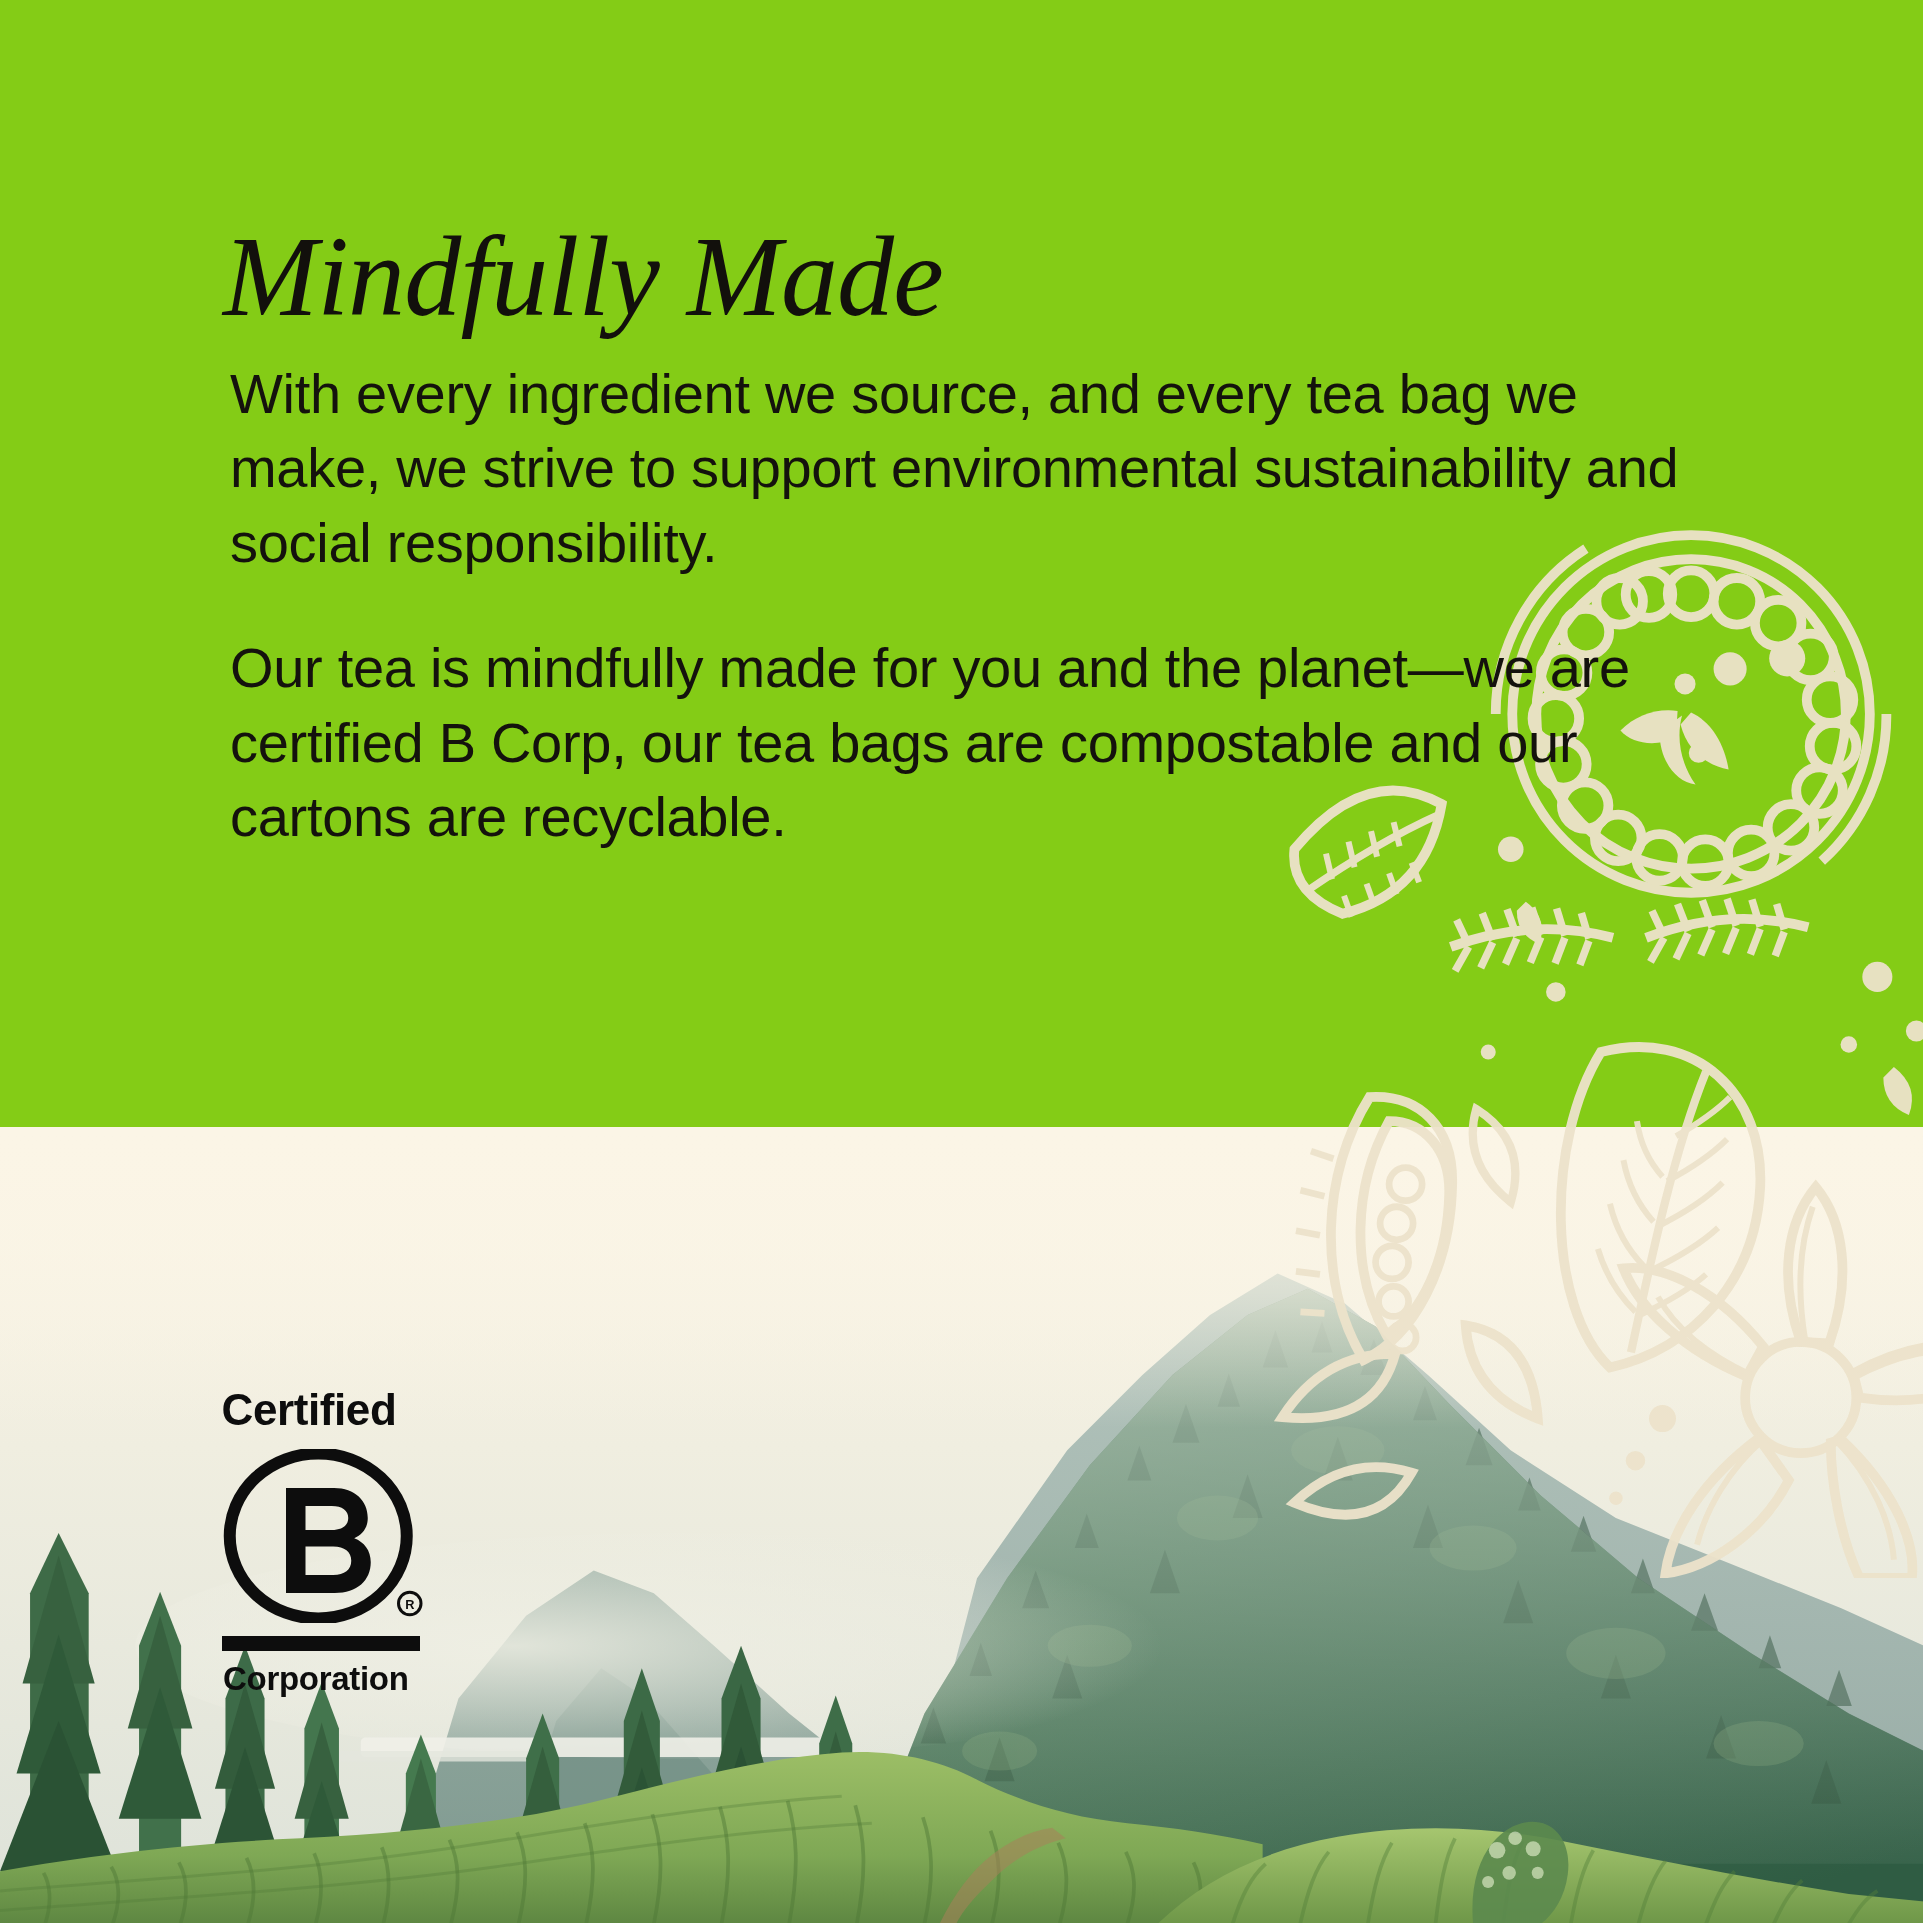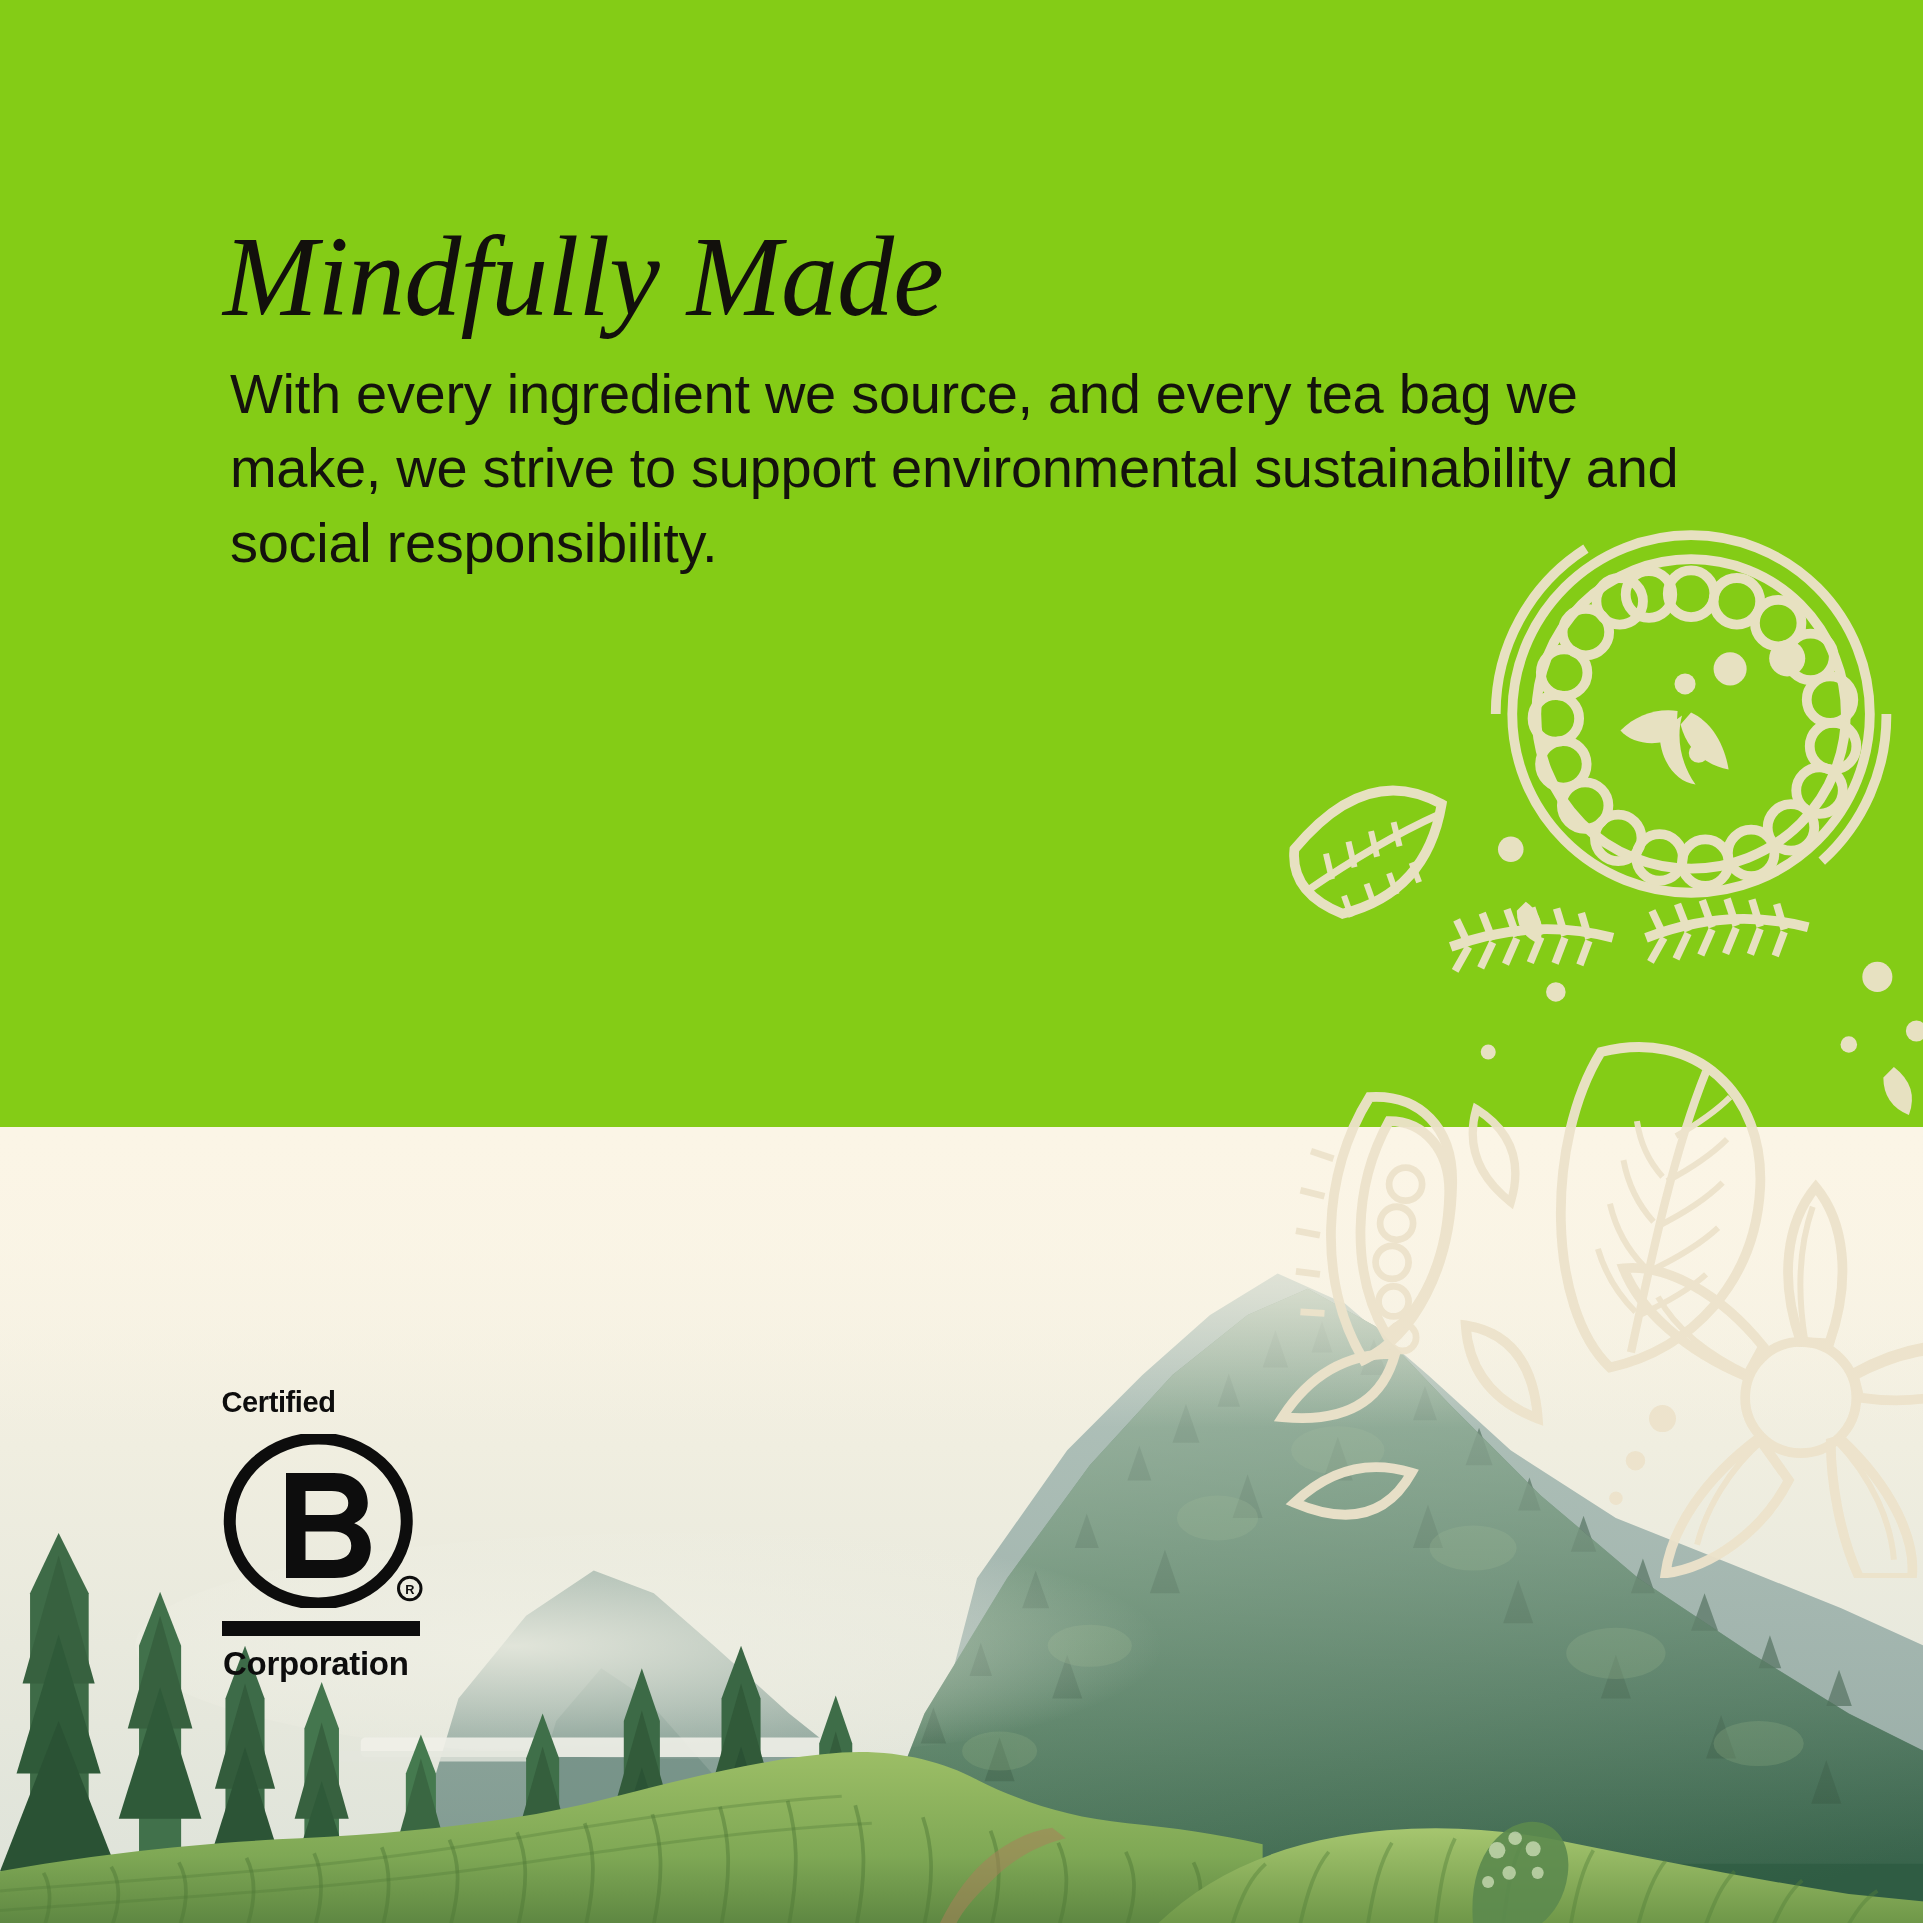--- a/index.html
+++ b/index.html
@@ -71,21 +71,21 @@
   .para:last-child{margin-bottom:0;}
 
   
   #bcorp{
     position:absolute;
     left:220px; top:1388px;
     width:207px;
     z-index:6;
   }
   #bcorp-certified{
-    font-size:29px;
+    font-size:44px;
     font-weight:700;
     letter-spacing:-0.4px;
     color:#0d0d0d;
     line-height:1;
     margin:0 0 16.5px 1.5px;
   }
   #bcorp-mark{
     position:relative;
     width:207px;height:174px;
   }
@@ -485,20 +485,21 @@
       </g>
     </svg>
   </div>
 
   <div id="content">
 
     <h1 id="title">Mindfully Made</h1>
 
     <div id="body-copy">
       <p class="para">With every ingredient we source, and every tea bag we make, we strive to support environmental sustainability and social responsibility.</p>
+      <p class="para">Our tea is mindfully made for you and the planet—we are certified B Corp, our tea bags are compostable and our cartons are recyclable.</p>
     </div>
 
     <div id="bcorp">
       <div id="bcorp-certified">Certified</div>
 
       <div id="bcorp-mark">
         <svg width="207" height="174" viewBox="0 0 276 232">
           <ellipse cx="131" cy="116" rx="118" ry="110" fill="none" stroke="#0d0d0d" stroke-width="16"></ellipse>
 
           <path d="M88 52 L152 52 C180 52 197 69 197 92 C197 105 190 114 179 119

